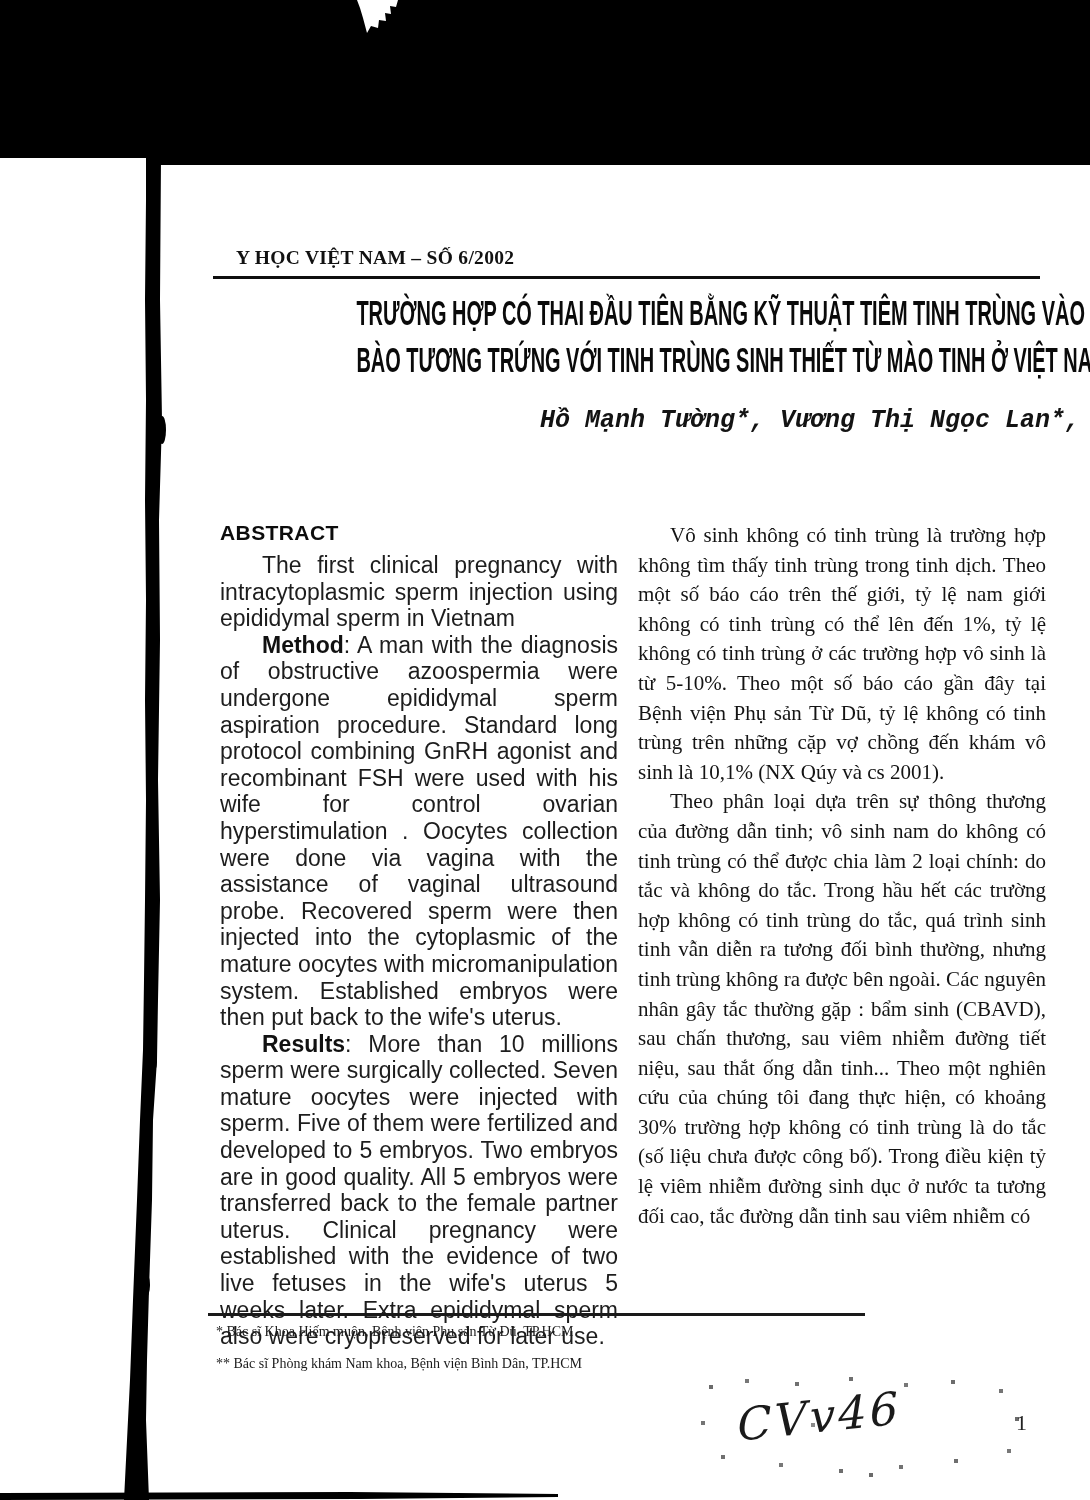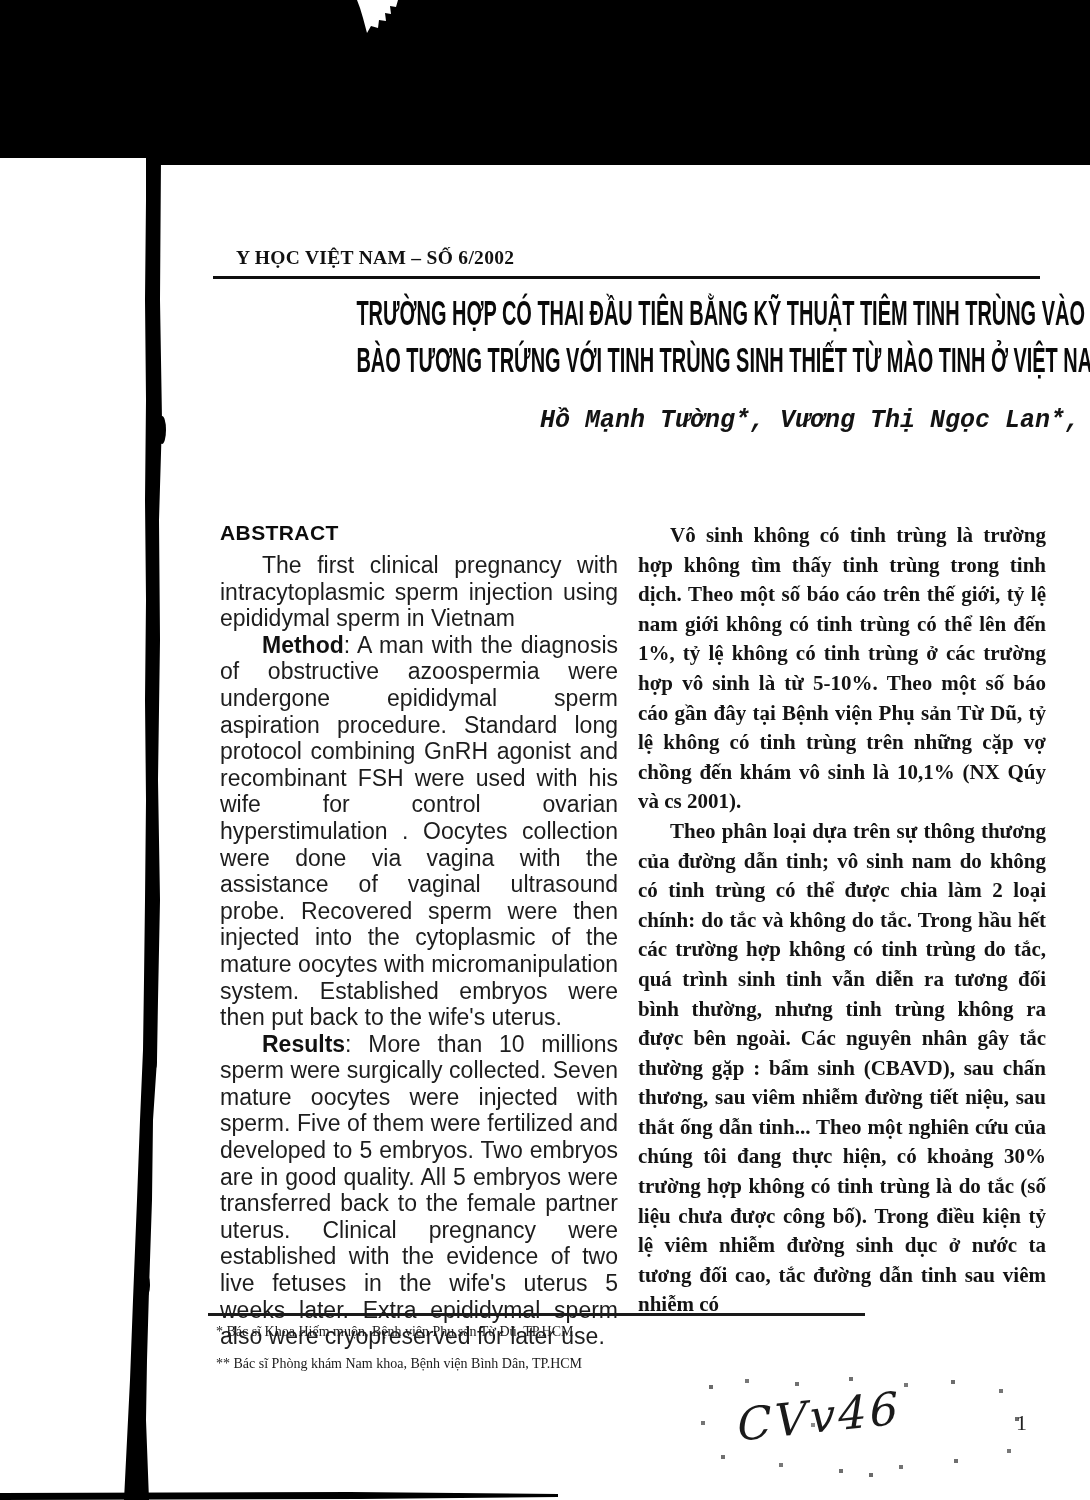--- a/index.html
+++ b/index.html
@@ -45,21 +45,21 @@
   }
   .col-left p{
     font-family:Liberation Sans, sans-serif;
     font-size:23px;line-height:26.6px;color:#1d1d1d;
     text-align:justify;text-indent:42px;margin:0;
   }
   .col-left p strong{font-weight:bold;color:#111;}
   .col-right p{
     font-family:"Liberation Serif","DejaVu Serif",serif;
     font-size:21px;line-height:29.6px;color:#141414;
-    text-align:justify;text-indent:32px;margin:0;font-weight:bold;
+    text-align:justify;text-indent:32px;margin:0;
   }
   
   .footnote-rule{left:208px;top:1313px;width:657px;height:2.5px;background:#1a1a1a;}
   .footnote{
     left:216px;font-family:"Liberation Serif","DejaVu Serif",serif;
     font-size:14px;color:#1b1b1b;white-space:nowrap;
   }
   .footnote.f1{top:1324px;}
   .footnote.f2{top:1356px;}
   

